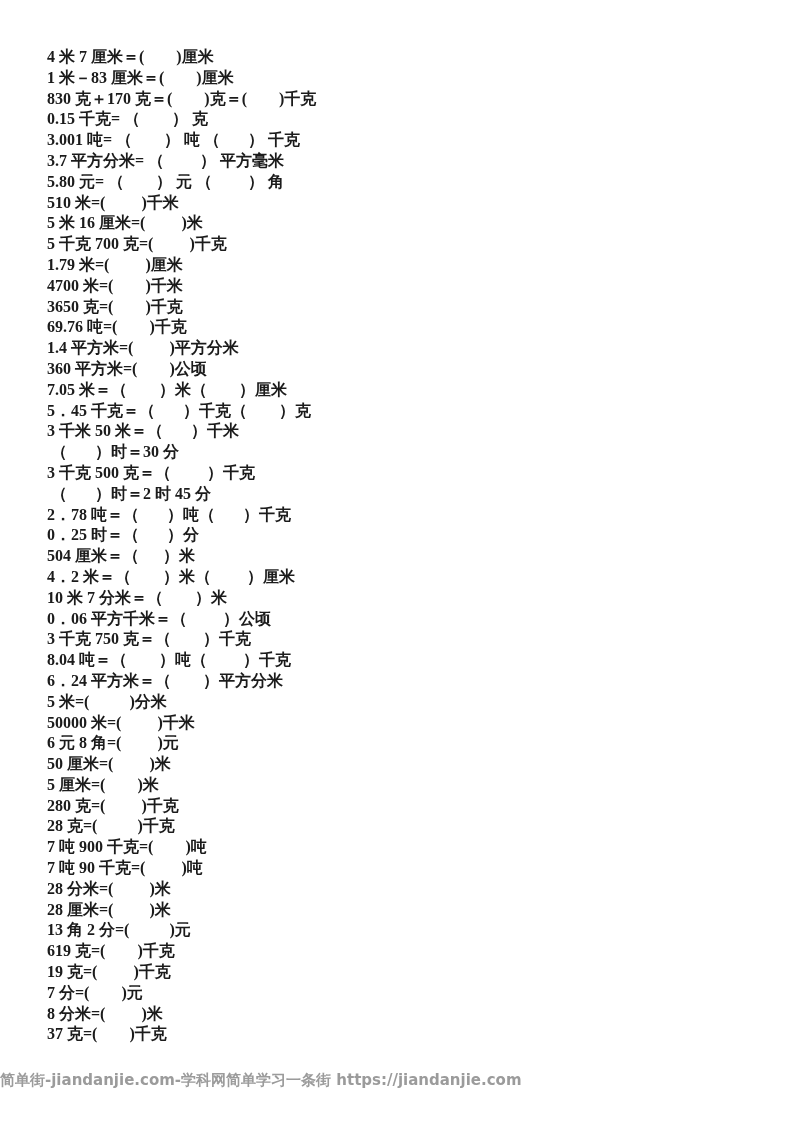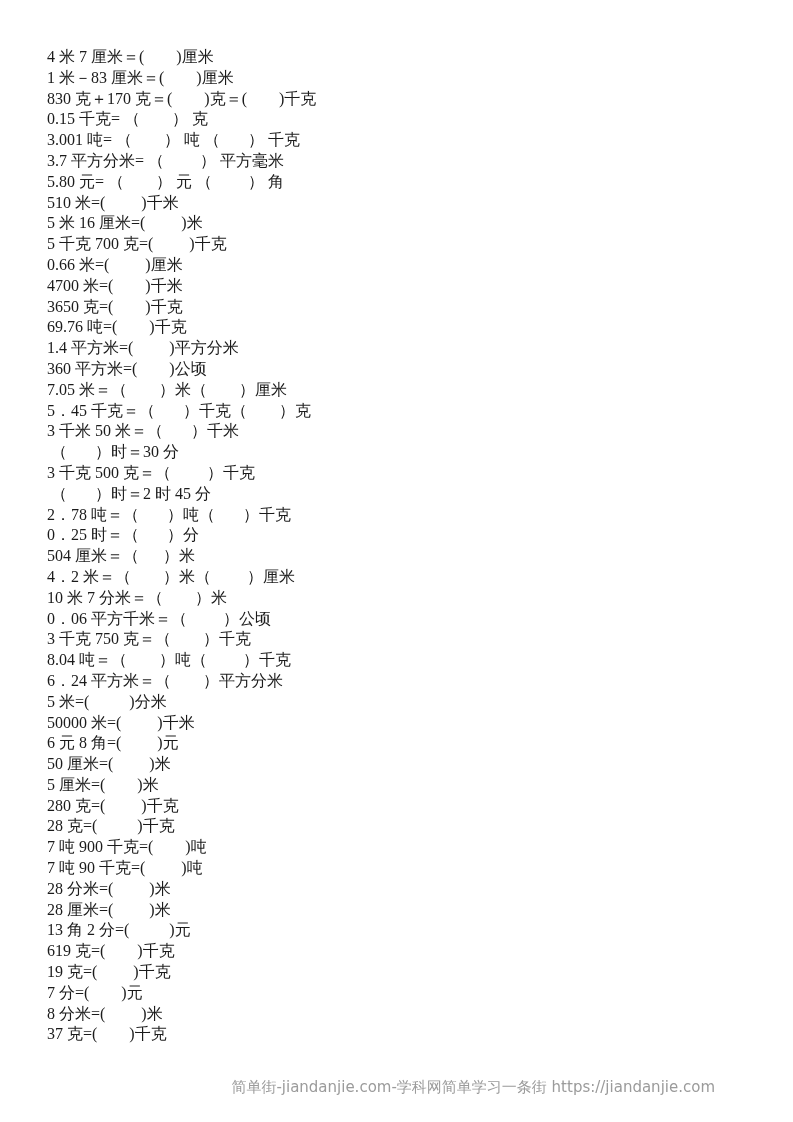--- a/index.html
+++ b/index.html
@@ -7,65 +7,65 @@
       padding: 0;
       background: #ffffff;
     }
     .page {
       position: relative;
       width: 715px;
       height: 1122px;
       background: #ffffff;
       overflow: hidden;
       font-family: "Liberation Serif", serif;
+      font-weight: bold;
     }
     .content {
       position: absolute;
       left: 47px;
       top: 47px;
       right: 20px;
     }
     .line {
       font-size: 16px;
       line-height: 20.8px;
       color: #1b1b1b;
       white-space: pre;
       font-family: "Liberation Serif", serif;
     }
     .footer {
       position: absolute;
       left: 0;
       right: 0;
       top: 1070px;
-      text-align: right;
+      text-align: left;
       font-family: "DejaVu Sans", sans-serif;
       font-size: 15px;
       line-height: 21px;
       color: #9b9b9b;
       white-space: pre;
-      margin-top: 7px;
     }
   </style>
 </head>
 <body>
 
 <div class="page">
   <div class="content">
 
   <div class="line">4 米 7 厘米＝(        )厘米</div>
       <div class="line">1 米－83 厘米＝(        )厘米</div>
       <div class="line">830 克＋170 克＝(        )克＝(        )千克</div>
       <div class="line">0.15 千克= （        ） 克</div>
       <div class="line">3.001 吨= （        ） 吨 （       ） 千克</div>
       <div class="line">3.7 平方分米= （         ） 平方毫米</div>
       <div class="line">5.80 元= （        ） 元 （         ） 角</div>
       <div class="line">510 米=(         )千米</div>
       <div class="line">5 米 16 厘米=(         )米</div>
       <div class="line">5 千克 700 克=(         )千克</div>
-      <div class="line">0.66 米=(         )厘米</div>
+      <div class="line">1.79 米=(         )厘米</div>
       <div class="line">4700 米=(        )千米</div>
       <div class="line">3650 克=(        )千克</div>
       <div class="line">69.76 吨=(        )千克</div>
       <div class="line">1.4 平方米=(         )平方分米</div>
       <div class="line">360 平方米=(        )公顷</div>
       <div class="line">7.05 米＝（        ）米（        ）厘米</div>
       <div class="line">5．45 千克＝（       ）千克（        ）克</div>
       <div class="line">3 千米 50 米＝（       ）千米</div>
       <div class="line"> （       ）时＝30 分</div>
       <div class="line">3 千克 500 克＝（         ）千克</div>

